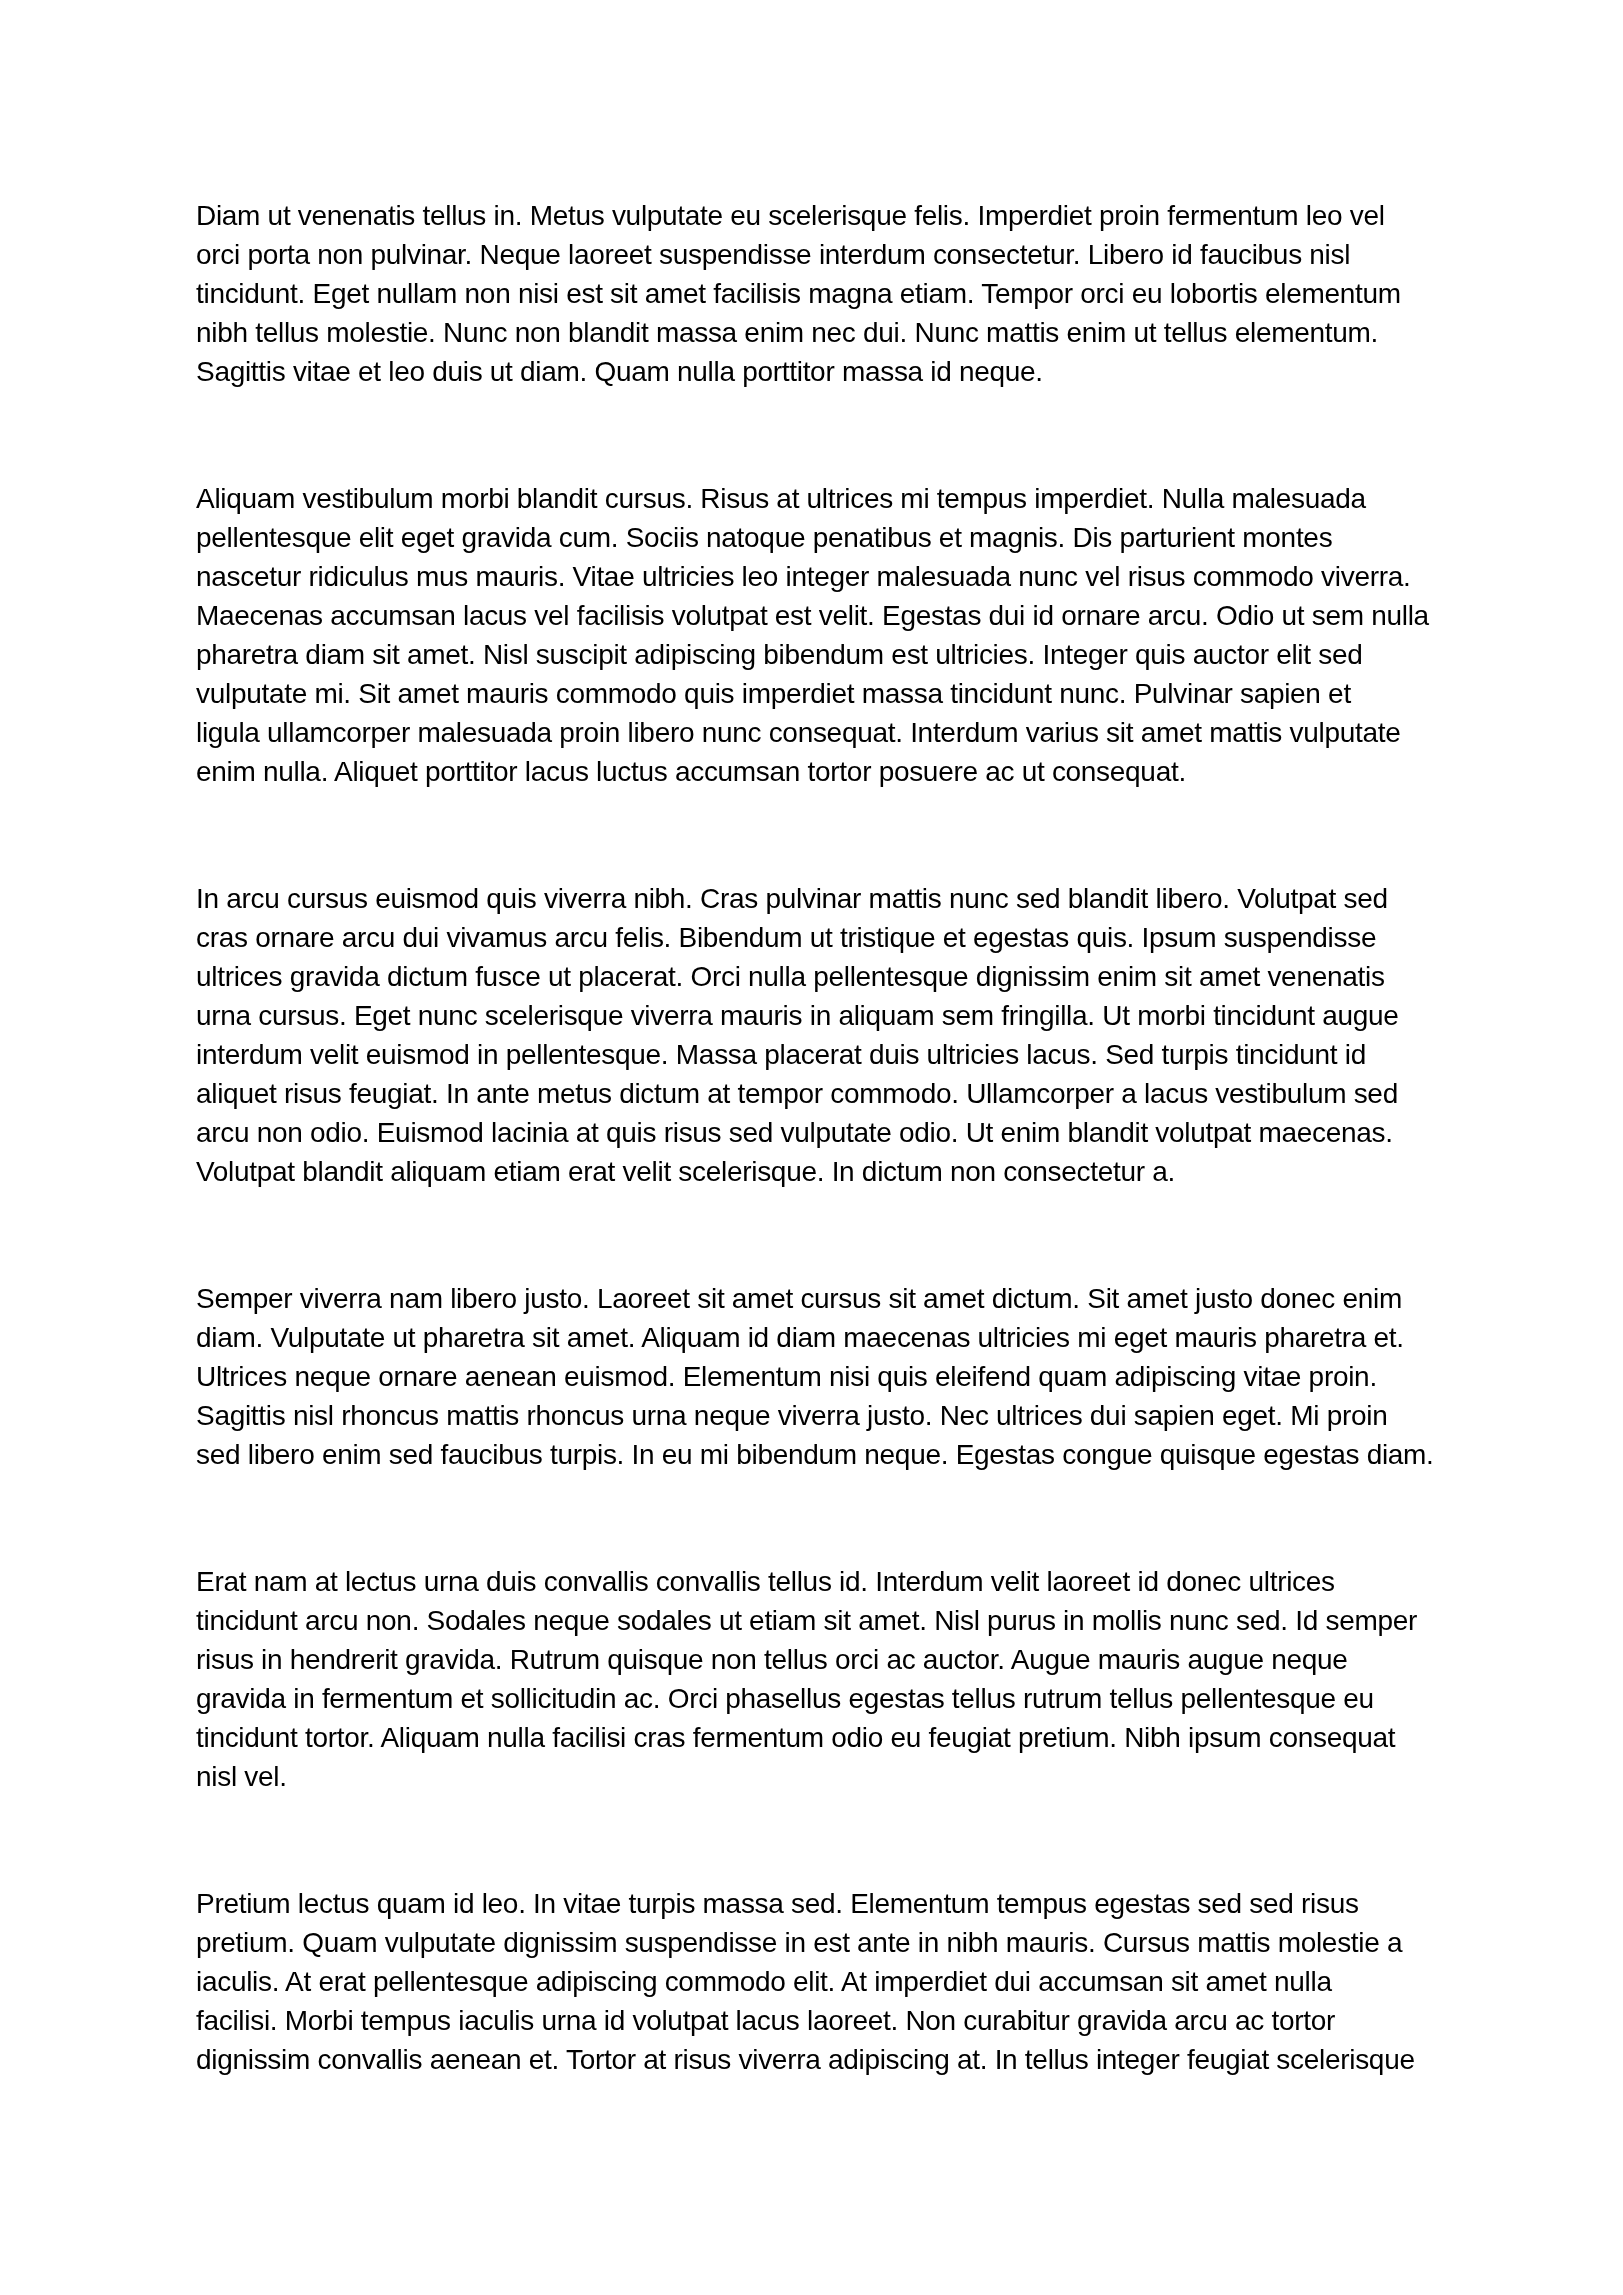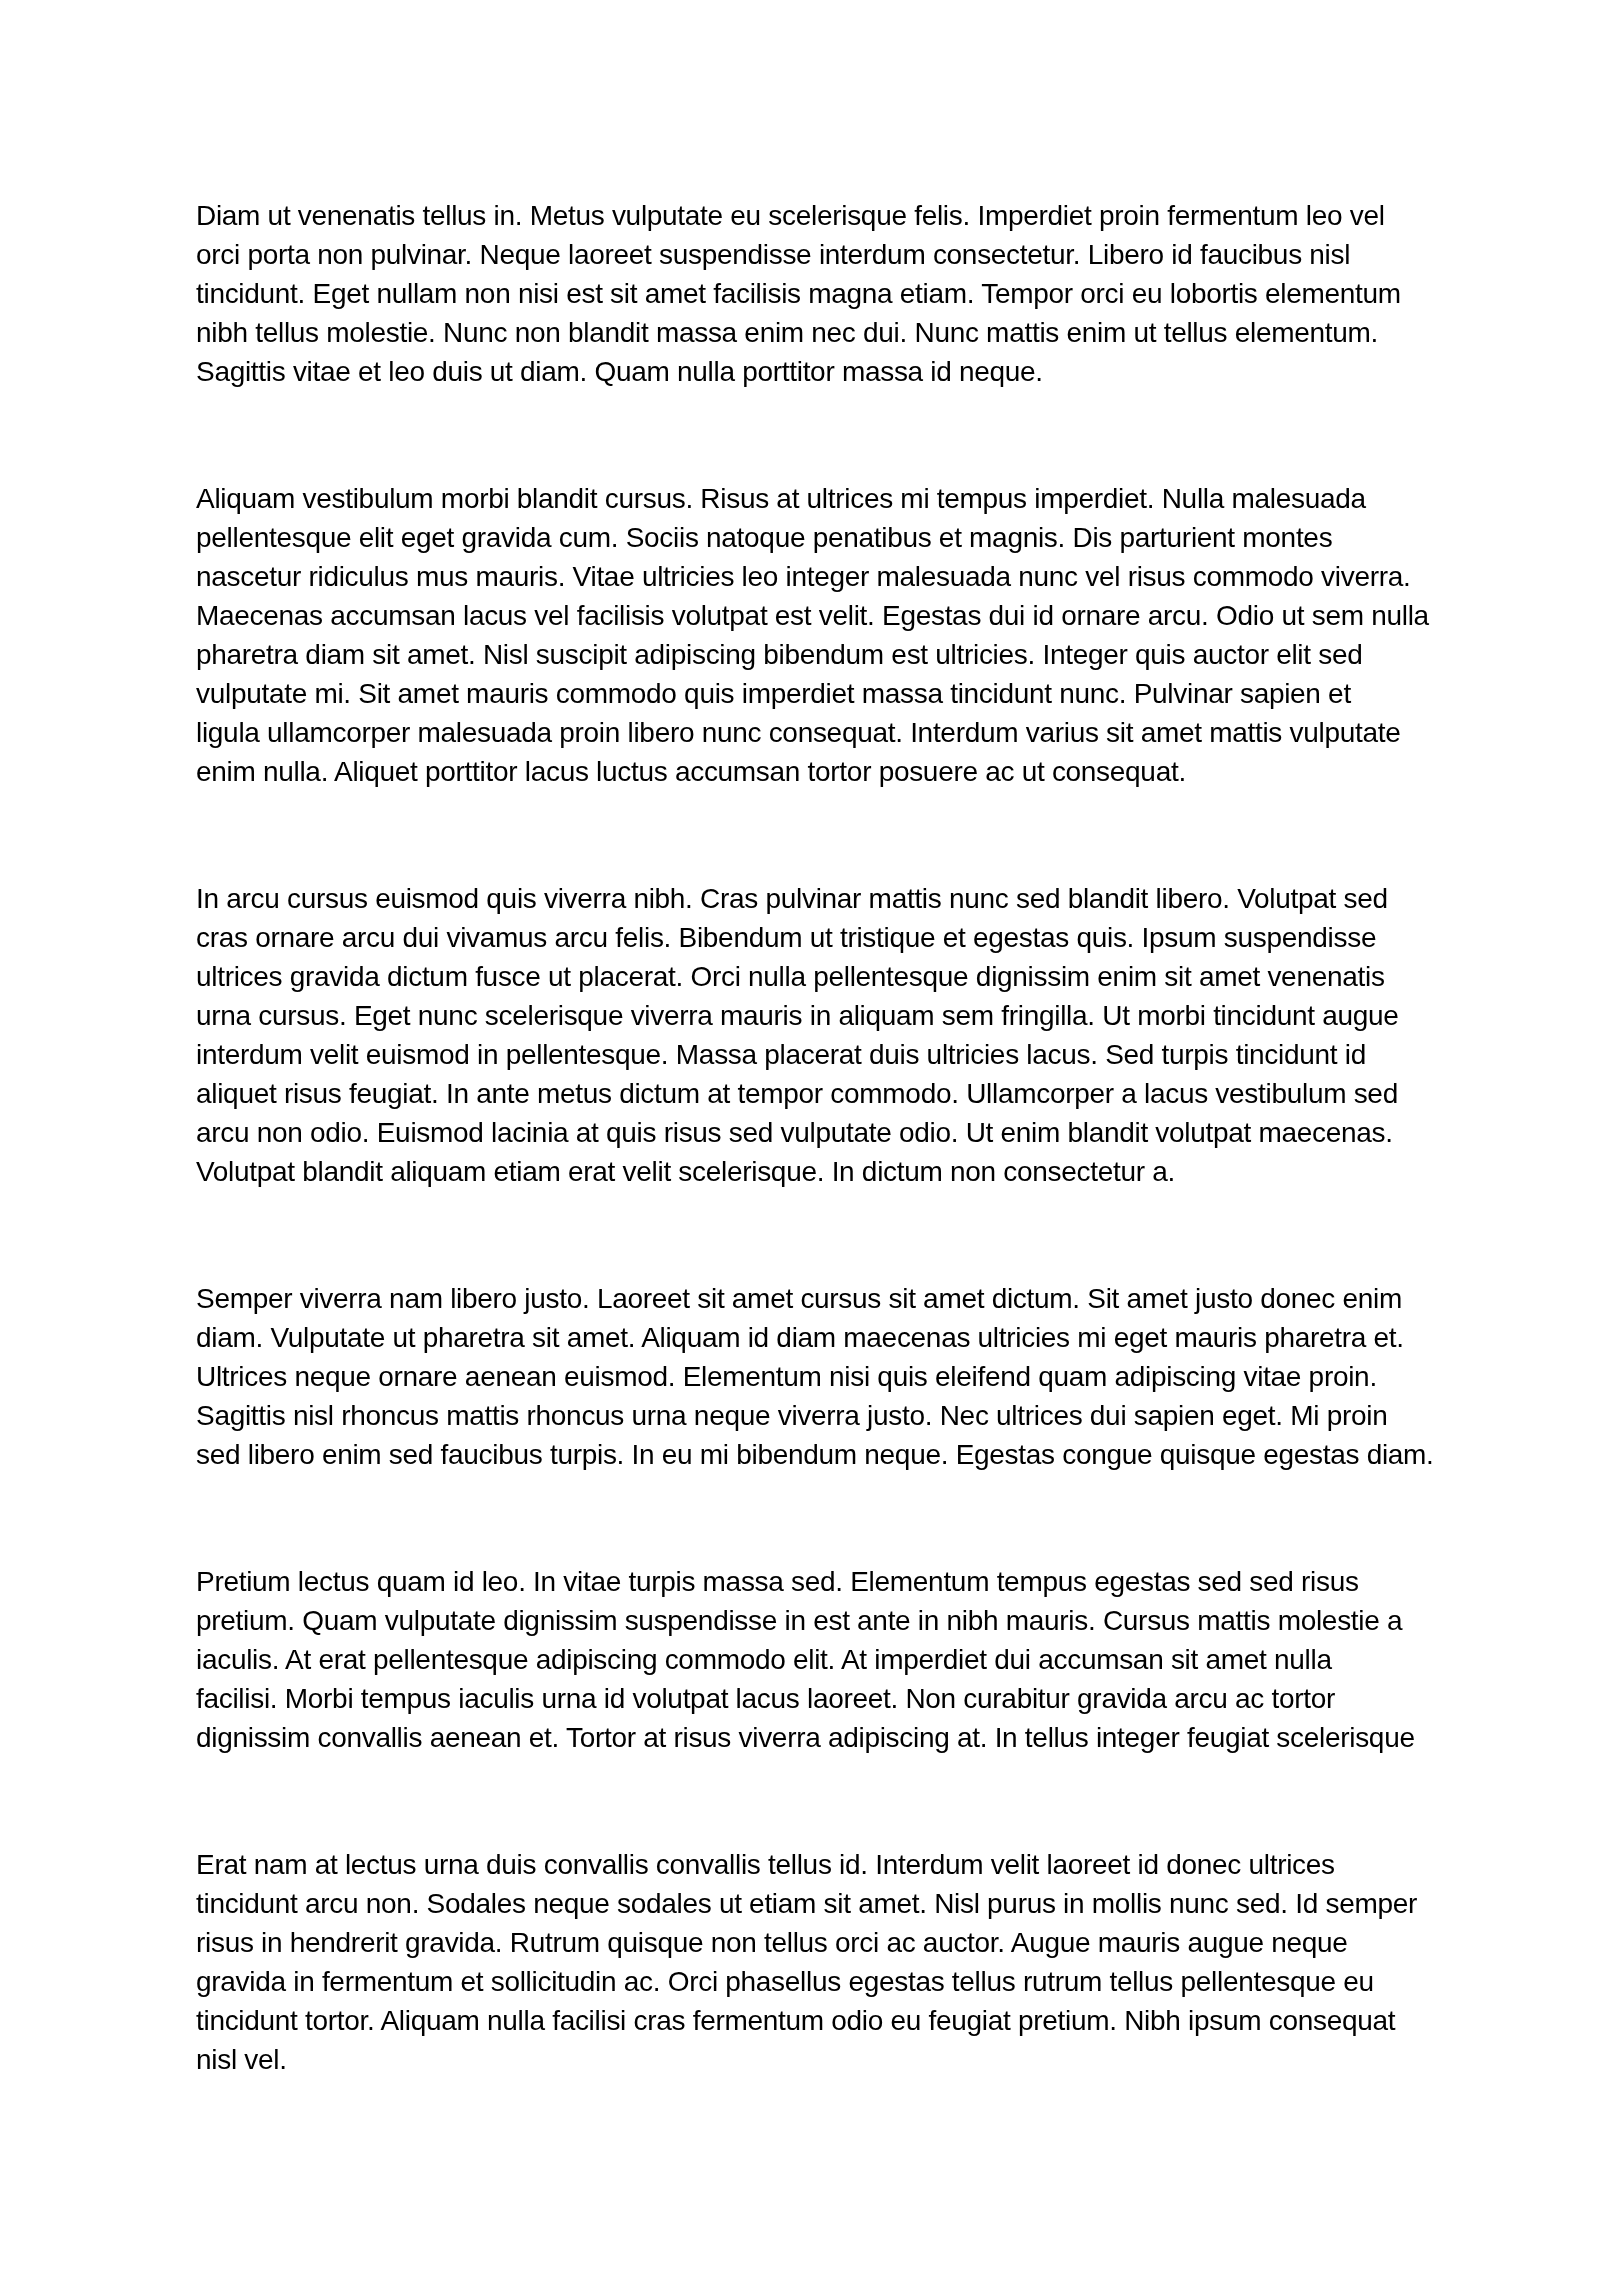--- a/index.html
+++ b/index.html
@@ -61,26 +61,26 @@
 urna cursus. Eget nunc scelerisque viverra mauris in aliquam sem fringilla. Ut morbi tincidunt augue
 interdum velit euismod in pellentesque. Massa placerat duis ultricies lacus. Sed turpis tincidunt id
 aliquet risus feugiat. In ante metus dictum at tempor commodo. Ullamcorper a lacus vestibulum sed
 arcu non odio. Euismod lacinia at quis risus sed vulputate odio. Ut enim blandit volutpat maecenas.
 Volutpat blandit aliquam etiam erat velit scelerisque. In dictum non consectetur a.</p>
     <p class="para">Semper viverra nam libero justo. Laoreet sit amet cursus sit amet dictum. Sit amet justo donec enim
 diam. Vulputate ut pharetra sit amet. Aliquam id diam maecenas ultricies mi eget mauris pharetra et.
 Ultrices neque ornare aenean euismod. Elementum nisi quis eleifend quam adipiscing vitae proin.
 Sagittis nisl rhoncus mattis rhoncus urna neque viverra justo. Nec ultrices dui sapien eget. Mi proin
 sed libero enim sed faucibus turpis. In eu mi bibendum neque. Egestas congue quisque egestas diam.</p>
-    <p class="para">Pretium lectus quam id leo. In vitae turpis massa sed. Elementum tempus egestas sed sed risus
-pretium. Quam vulputate dignissim suspendisse in est ante in nibh mauris. Cursus mattis molestie a
-iaculis. At erat pellentesque adipiscing commodo elit. At imperdiet dui accumsan sit amet nulla
-facilisi. Morbi tempus iaculis urna id volutpat lacus laoreet. Non curabitur gravida arcu ac tortor
-dignissim convallis aenean et. Tortor at risus viverra adipiscing at. In tellus integer feugiat scelerisque</p>
     <p class="para">Erat nam at lectus urna duis convallis convallis tellus id. Interdum velit laoreet id donec ultrices
 tincidunt arcu non. Sodales neque sodales ut etiam sit amet. Nisl purus in mollis nunc sed. Id semper
 risus in hendrerit gravida. Rutrum quisque non tellus orci ac auctor. Augue mauris augue neque
 gravida in fermentum et sollicitudin ac. Orci phasellus egestas tellus rutrum tellus pellentesque eu
 tincidunt tortor. Aliquam nulla facilisi cras fermentum odio eu feugiat pretium. Nibh ipsum consequat
 nisl vel.</p>
+    <p class="para">Pretium lectus quam id leo. In vitae turpis massa sed. Elementum tempus egestas sed sed risus
+pretium. Quam vulputate dignissim suspendisse in est ante in nibh mauris. Cursus mattis molestie a
+iaculis. At erat pellentesque adipiscing commodo elit. At imperdiet dui accumsan sit amet nulla
+facilisi. Morbi tempus iaculis urna id volutpat lacus laoreet. Non curabitur gravida arcu ac tortor
+dignissim convallis aenean et. Tortor at risus viverra adipiscing at. In tellus integer feugiat scelerisque</p>
   </div>
 </div>
 
 
 </body></html>

